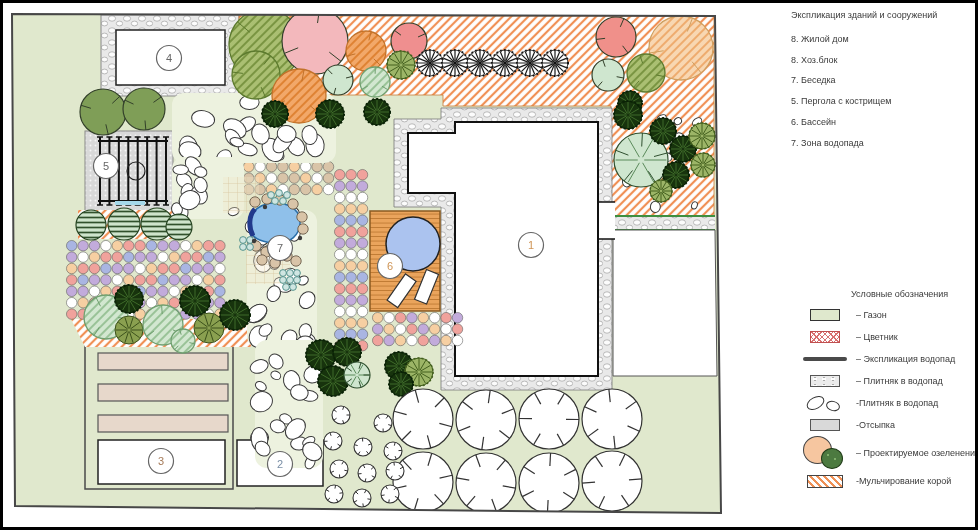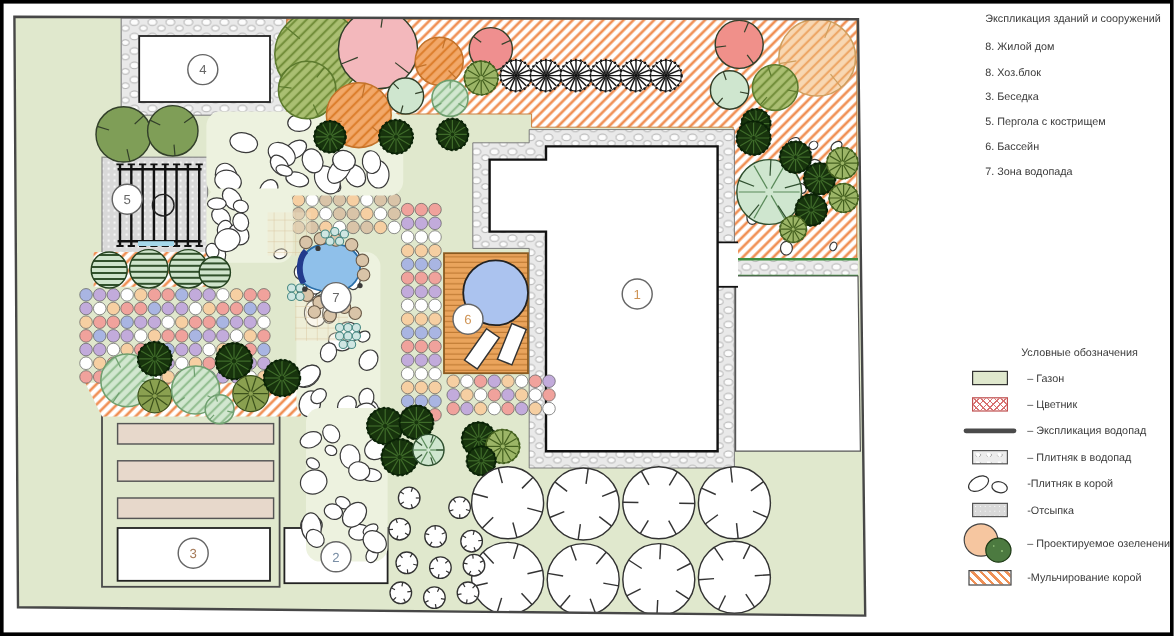--- a/index.html
+++ b/index.html
@@ -3,21 +3,21 @@
 <meta charset="utf-8">
 <style>
   html,body{margin:0;padding:0}
   body{
     position:relative;width:978px;height:530px;box-sizing:border-box;
     background:#fff;border:3px solid #000;overflow:hidden;
     font-family:"Liberation Sans",sans-serif;color:#3a3a3a;
   }
   #plan-svg{position:absolute;left:0;top:0}
   .panel{position:absolute}
-  #explication{left:818px;top:6px;width:158px}
+  #explication{left:788px;top:6px;width:158px}
   #explication .ex-title{font-size:9px;line-height:13px;margin-bottom:7px;white-space:nowrap}
   .ex-item{font-size:9px;line-height:20.7px;white-space:nowrap}
   #legend{left:798px;top:286px;width:180px}
   #legend .lg-title{font-size:9px;margin-left:50px;margin-bottom:5px;white-space:nowrap}
   .lg-row{display:flex;align-items:center;min-height:22px;gap:7px}
   .lg-row.tall{min-height:34px}
   .lg-ic{width:48px;display:flex;justify-content:center;align-items:center;flex:0 0 auto}
   .lg-label{font-size:9px;white-space:nowrap}
   .sw{box-sizing:border-box}
   .sw-lawn{width:30px;height:12px;background:#dfe8cd;border:1px solid #333}
@@ -1330,21 +1330,21 @@
       </g>
     </g>
   <path d="M9,11 L712,13 L718,510 L12,503 Z" fill="none" stroke="#474747" stroke-width="2"></path>
 </svg>
 
 <div id="explication" class="panel">
   <div class="ex-title">Экспликация зданий и сооружений</div>
   <div>
       <div class="ex-item">8. Жилой дом</div>
       <div class="ex-item">8. Хоз.блок</div>
-      <div class="ex-item">3. Беседка</div>
+      <div class="ex-item">7. Беседка</div>
       <div class="ex-item">5. Пергола с кострищем</div>
       <div class="ex-item">6. Бассейн</div>
       <div class="ex-item">7. Зона водопада</div>
     </div>
 </div>
 
 <div id="legend" class="panel">
   <div class="lg-title">Условные обозначения</div>
   <div>
       <div class="lg-row">
@@ -1368,21 +1368,21 @@
       <div class="lg-row">
         <span class="lg-ic">
           <span class="sw sw-flagfill"></span>
         </span>
         <span class="lg-label">– Плитняк в водопад</span>
       </div>
       <div class="lg-row">
         <span class="lg-ic">
           <span class="sw sw-flaglawn"></span>
         </span>
-        <span class="lg-label">-Плитняк в корой</span>
+        <span class="lg-label">-Плитняк в водопад</span>
       </div>
       <div class="lg-row">
         <span class="lg-ic">
           <span class="sw sw-gravel"></span>
         </span>
         <span class="lg-label">-Отсыпка</span>
       </div>
       <div class="lg-row tall">
         <span class="lg-ic">
           <span class="sw sw-green"></span>

